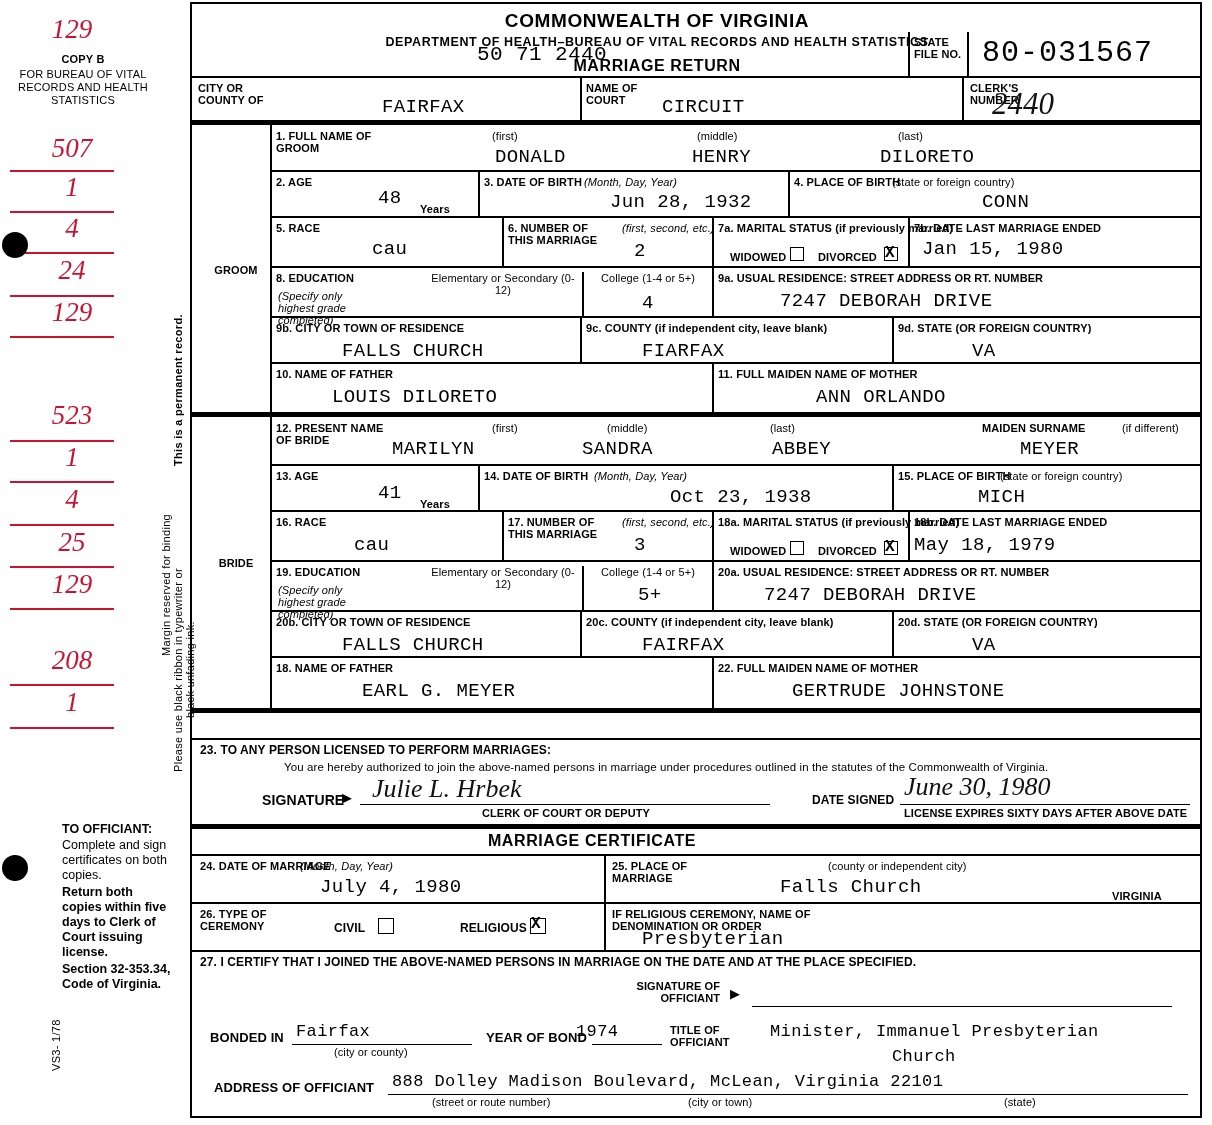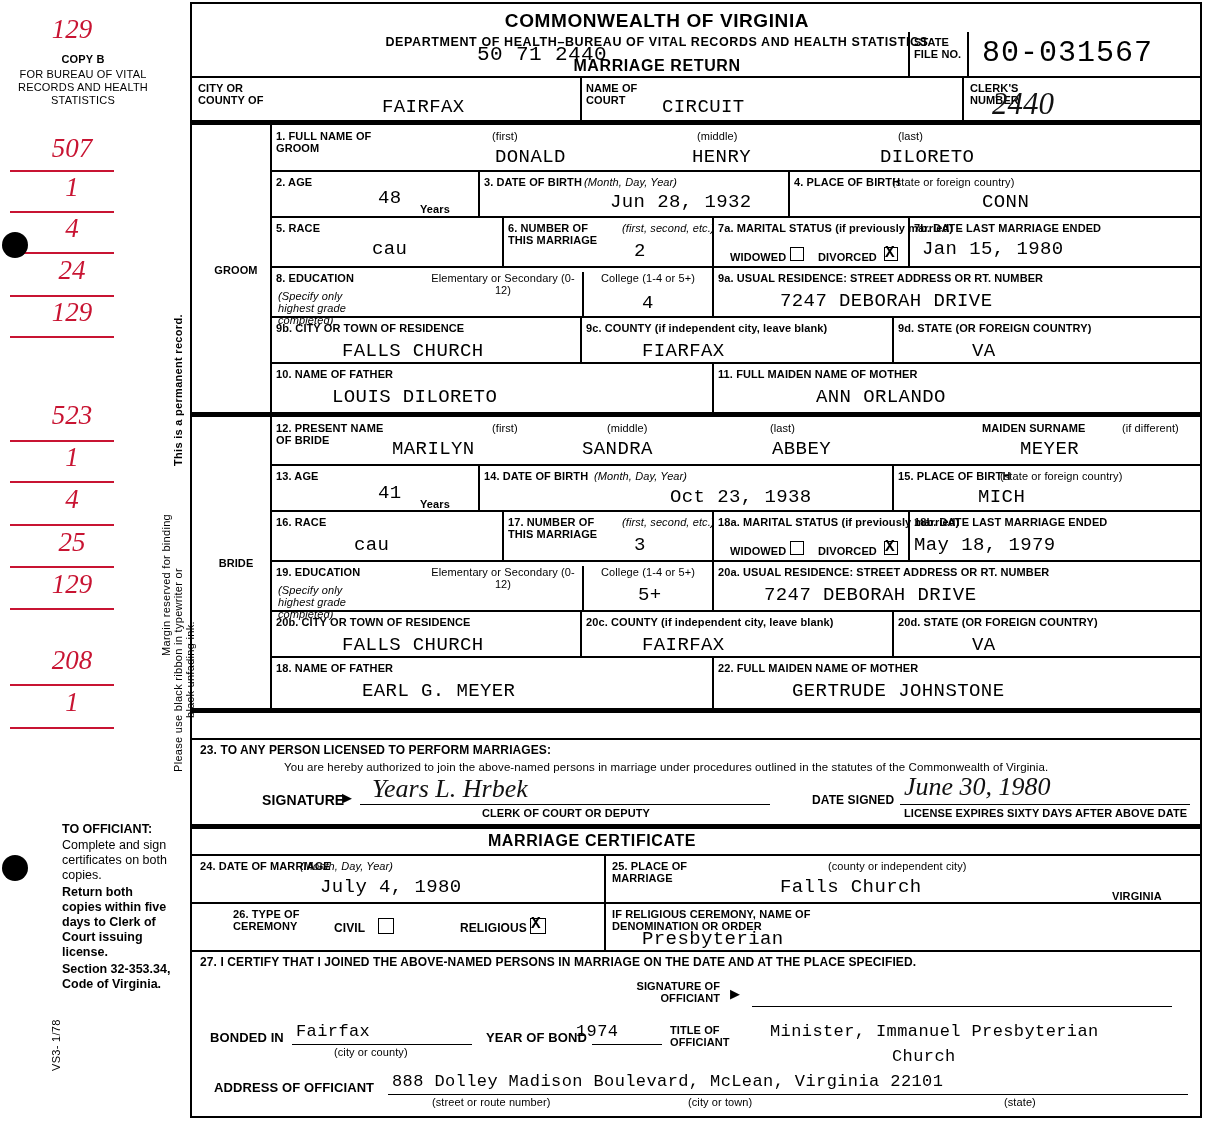--- a/index.html
+++ b/index.html
@@ -312,21 +312,21 @@
     <div class="val" style="left:600px;top:676px;">GERTRUDE JOHNSTONE</div>
 
     <div class="bar" style="left:0;top:704px;width:1008px;height:5px;"></div>
     <div class="bar" style="left:0;top:734px;width:1008px;height:2px;"></div>
 
     <div class="lbl b" style="left:8px;top:740px;font-size:12px;">23. TO ANY PERSON LICENSED TO PERFORM MARRIAGES:</div>
     <div class="lbl" style="left:92px;top:757px;width:900px;font-size:11.5px;">You are hereby authorized to join the above-named persons in marriage under procedures outlined in the statutes of the Commonwealth of Virginia.</div>
 
     <div class="lbl b" style="left:70px;top:790px;font-size:14px;">SIGNATURE</div>
     <div class="arrow" style="left:150px;top:786px;">▶</div>
-    <div class="sig" style="left:180px;top:770px;">Years L. Hrbek</div>
+    <div class="sig" style="left:180px;top:770px;">Julie L. Hrbek</div>
     <div class="rule" style="left:168px;top:800px;width:410px;"></div>
     <div class="lbl b" style="left:290px;top:803px;font-size:11px;">CLERK OF COURT OR DEPUTY</div>
 
     <div class="lbl b" style="left:620px;top:790px;font-size:12px;">DATE SIGNED</div>
     <div class="sig" style="left:712px;top:768px;">June 30, 1980</div>
     <div class="rule" style="left:708px;top:800px;width:290px;"></div>
     <div class="lbl b" style="left:712px;top:803px;font-size:11px;">LICENSE EXPIRES SIXTY DAYS AFTER ABOVE DATE</div>
 
     <div class="bar" style="left:0;top:820px;width:1008px;height:5px;"></div>
     <div class="title" style="left:0;top:828px;width:800px;font-size:16px;">MARRIAGE CERTIFICATE</div>
@@ -335,21 +335,21 @@
     <div class="lbl b" style="left:8px;top:856px;">24. DATE OF MARRIAGE</div>
     <div class="lbl it" style="left:108px;top:856px;">(Month, Day, Year)</div>
     <div class="val" style="left:128px;top:872px;">July 4, 1980</div>
     <div class="bar" style="left:412px;top:850px;width:2px;height:48px;"></div>
     <div class="lbl b" style="left:420px;top:856px;width:90px;">25. PLACE OF MARRIAGE</div>
     <div class="lbl" style="left:636px;top:856px;">(county or independent city)</div>
     <div class="val" style="left:588px;top:872px;">Falls Church</div>
     <div class="lbl b" style="left:920px;top:886px;">VIRGINIA</div>
 
     <div class="bar" style="left:0;top:898px;width:1008px;height:2px;"></div>
-    <div class="lbl b" style="left:8px;top:904px;width:100px;margin-left:33px;">26. TYPE OF CEREMONY</div>
+    <div class="lbl b" style="left:8px;top:904px;width:100px;">26. TYPE OF CEREMONY</div>
     <div class="lbl b" style="left:142px;top:918px;font-size:12px;">CIVIL</div>
     <div class="box" style="left:186px;top:914px;width:16px;height:16px;"></div>
     <div class="lbl b" style="left:268px;top:918px;font-size:12px;">RELIGIOUS</div>
     <div class="box" style="left:338px;top:914px;width:16px;height:16px;"></div>
     <div class="xmark" style="left:339px;top:911px;">X</div>
 
     <div class="bar" style="left:412px;top:898px;width:2px;height:48px;"></div>
     <div class="lbl b" style="left:420px;top:904px;width:200px;">IF RELIGIOUS CEREMONY, NAME OF DENOMINATION OR ORDER</div>
     <div class="val" style="left:450px;top:924px;">Presbyterian</div>
 

